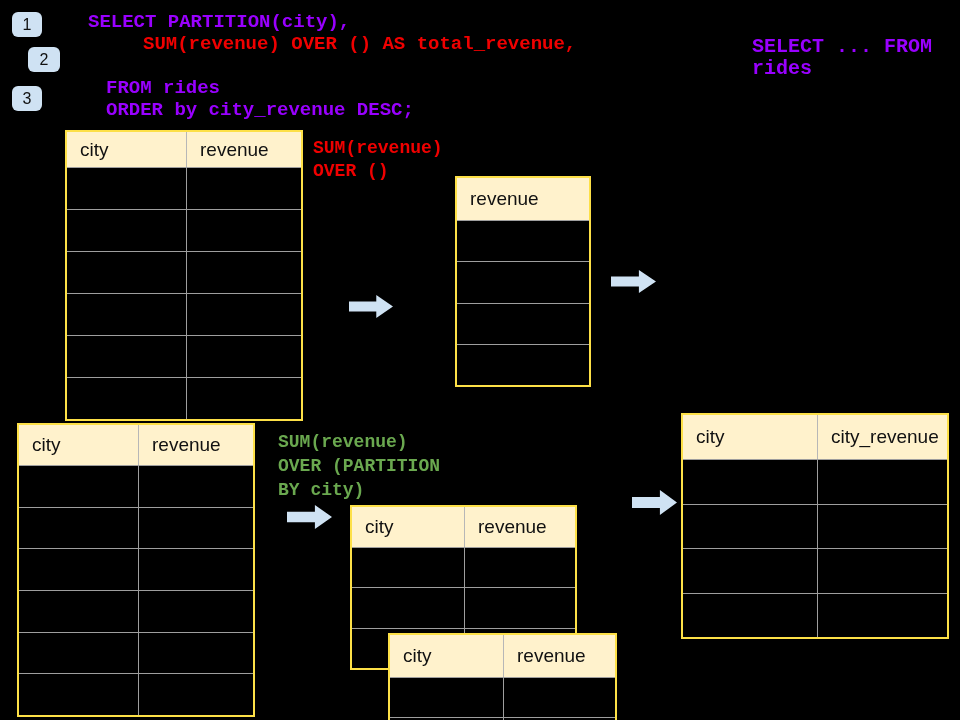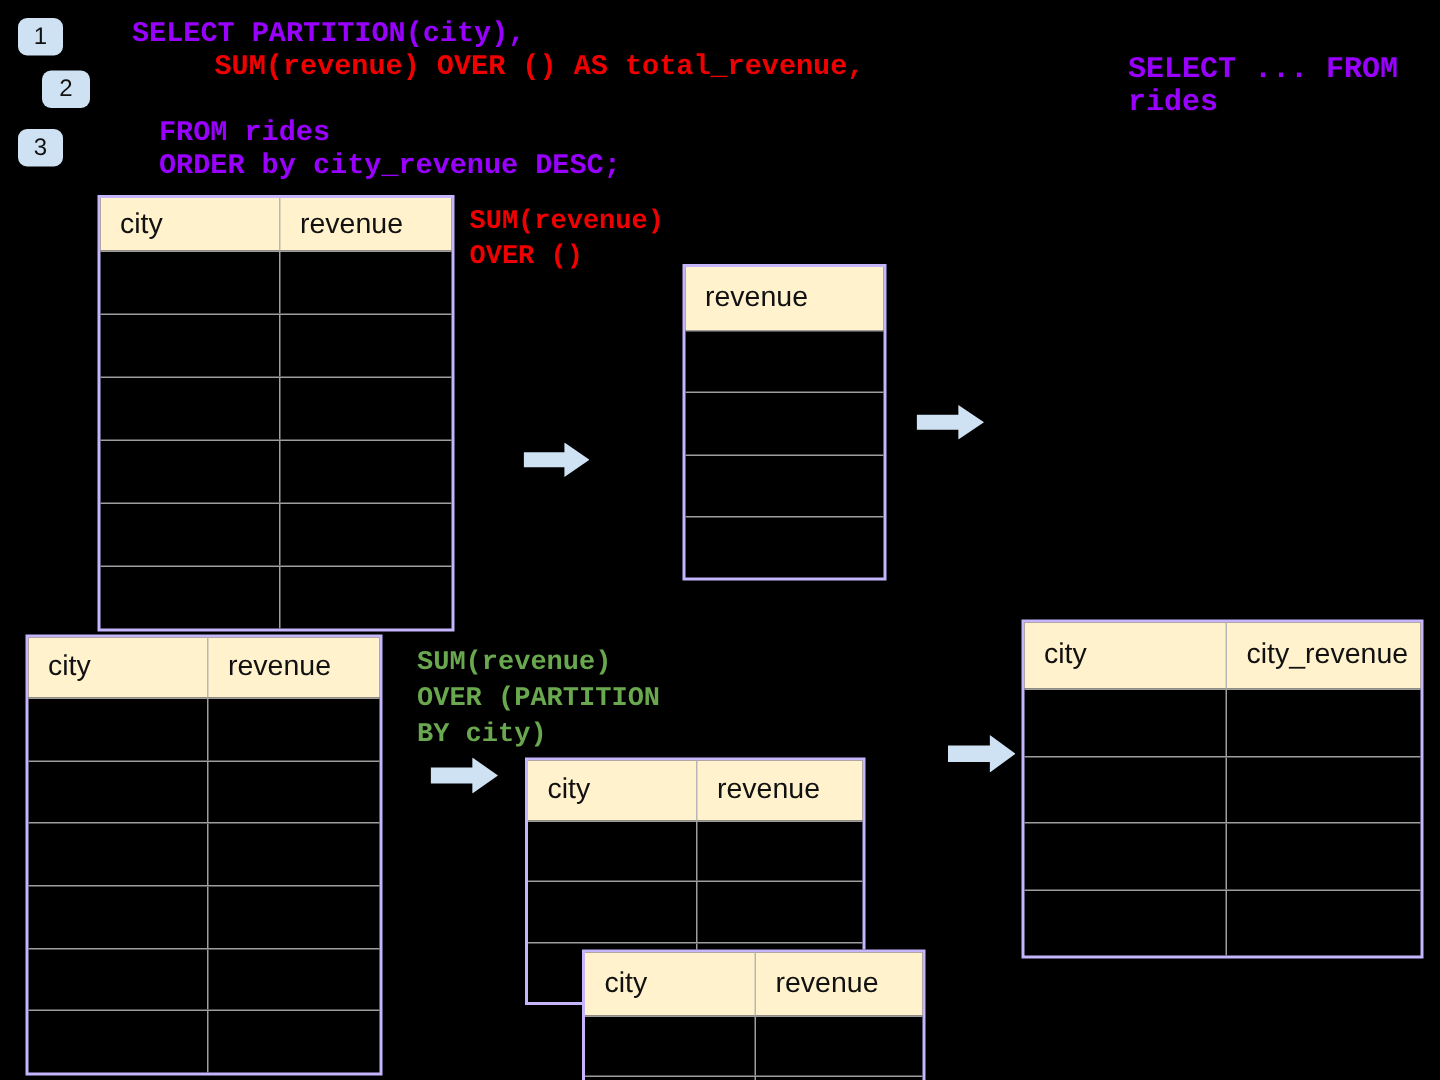--- a/index.html
+++ b/index.html
@@ -22,21 +22,21 @@
   .ann-part{left:278px;top:430px;font-size:18px;line-height:24px;}
 
   
   .badge{position:absolute;background:#cfe2f3;border-radius:6px;color:#111;
          font-size:16px;display:flex;align-items:center;justify-content:center;}
   .b1{left:12px;top:12px;width:30px;height:25px;}
   .b2{left:28px;top:47px;width:32px;height:25px;}
   .b3{left:12px;top:86px;width:30px;height:25px;}
 
   
-  .tbl{position:absolute;border:2px solid #c4b5fd;box-sizing:border-box;}
+  .tbl{position:absolute;border:2px solid #fde047;box-sizing:border-box;}
   .thead{display:flex;background:#fff2cc;box-sizing:border-box;}
   .th{display:flex;align-items:center;padding-left:13px;color:#111;font-size:19px;
       box-sizing:border-box;}
   .th.c1{border-right:1px solid #b7b7b7;}
   .th.c2{flex:1;}
   .row{display:flex;border-top:1px solid #9e9e9e;box-sizing:border-box;}
   .td{box-sizing:border-box;}
   .td.c1{border-right:1px solid #9e9e9e;}
   .td.c2{flex:1;}
 

